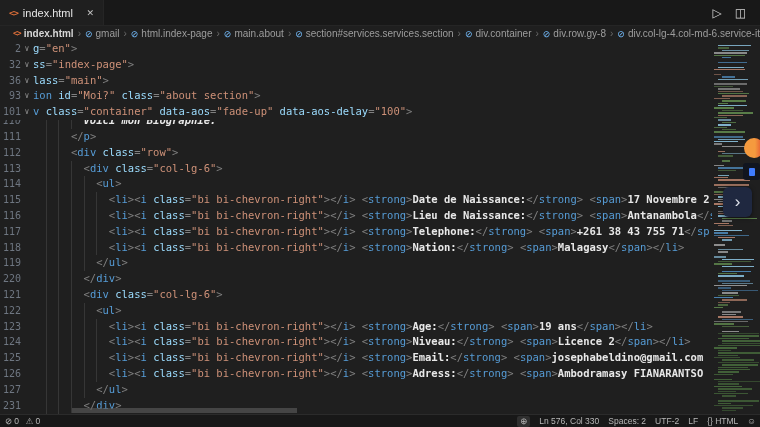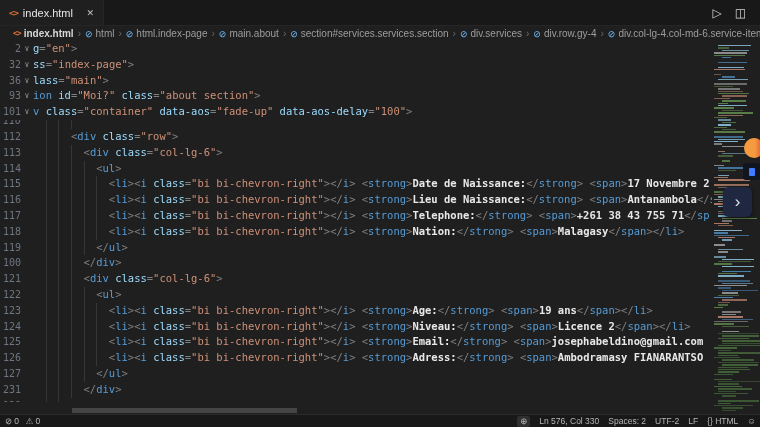--- a/index.html
+++ b/index.html
@@ -90,72 +90,73 @@
   </div>
 
   <div class="crumbs">
       <span class="bc-item first">
         <span class="bc-html-ic">&lt;&gt;</span>
         <span>index.html</span>
       </span>
       <span class="bc-sep">›</span>
       <span class="bc-item">
         <span class="bc-sym-ic">⊘</span>
-        <span>html</span>
+        <span>gmail</span>
       </span>
       <span class="bc-sep">›</span>
       <span class="bc-item">
         <span class="bc-sym-ic">⊘</span>
         <span>html.index-page</span>
       </span>
       <span class="bc-sep">›</span>
       <span class="bc-item">
         <span class="bc-sym-ic">⊘</span>
         <span>main.about</span>
       </span>
       <span class="bc-sep">›</span>
       <span class="bc-item">
         <span class="bc-sym-ic">⊘</span>
         <span>section#services.services.section</span>
       </span>
       <span class="bc-sep">›</span>
       <span class="bc-item">
         <span class="bc-sym-ic">⊘</span>
-        <span>div.services</span>
-      </span>
-      <span class="bc-sep">›</span>
-      <span class="bc-item">
-        <span class="bc-sym-ic">⊘</span>
-        <span>div.row.gy-4</span>
+        <span>div.container</span>
+      </span>
+      <span class="bc-sep">›</span>
+      <span class="bc-item">
+        <span class="bc-sym-ic">⊘</span>
+        <span>div.row.gy-8</span>
       </span>
       <span class="bc-sep">›</span>
       <span class="bc-item">
         <span class="bc-sym-ic">⊘</span>
         <span>div.col-lg-4.col-md-6.service-item.</span>
       </span>
     </div>
 
   <div class="editor">
       <div class="crow"><span class="ln">2</span><span class="fold">∨</span><span class="lc" style="padding-left: 0px;"><span class="t-attr">g</span><span class="t-pun">=</span><span class="t-str">"en"</span><span class="t-pun">&gt;</span></span></div>
       <div class="crow"><span class="ln">32</span><span class="fold">∨</span><span class="lc" style="padding-left: 0px;"><span class="t-attr">ss</span><span class="t-pun">=</span><span class="t-str">"index-page"</span><span class="t-pun">&gt;</span></span></div>
       <div class="crow"><span class="ln">36</span><span class="fold">∨</span><span class="lc" style="padding-left: 0px;"><span class="t-attr">lass</span><span class="t-pun">=</span><span class="t-str">"main"</span><span class="t-pun">&gt;</span></span></div>
       <div class="crow"><span class="ln">93</span><span class="fold">∨</span><span class="lc" style="padding-left: 0px;"><span class="t-tag">ion</span><span class="t-txt"> </span><span class="t-attr">id</span><span class="t-pun">=</span><span class="t-str">"Moi?"</span><span class="t-txt"> </span><span class="t-attr">class</span><span class="t-pun">=</span><span class="t-str">"about section"</span><span class="t-pun">&gt;</span></span></div>
       <div class="crow"><span class="ln">101</span><span class="fold">∨</span><span class="lc" style="padding-left: 0px;"><span class="t-tag">v</span><span class="t-txt"> </span><span class="t-attr">class</span><span class="t-pun">=</span><span class="t-str">"container"</span><span class="t-txt"> </span><span class="t-attr">data-aos</span><span class="t-pun">=</span><span class="t-str">"fade-up"</span><span class="t-txt"> </span><span class="t-attr">data-aos-delay</span><span class="t-pun">=</span><span class="t-str">"100"</span><span class="t-pun">&gt;</span></span></div>
       <div style="height: 9px; overflow: hidden; font-style: italic;">
-        <div class="crow" style="margin-top: -7px;"><span class="ln">110</span><span class="fold"></span><span class="lc" style="padding-left: 50.56px;"><i class="guide" style="left: 12.64px;"></i><i class="guide" style="left: 25.28px;"></i><i class="guide" style="left: 37.92px;"></i></span></div>
+        <div class="crow" style="margin-top: -7px;"><span class="ln">110</span><span class="fold"></span><span class="lc" style="padding-left: 50.56px;"><i class="guide" style="left: 12.64px;"></i><i class="guide" style="left: 25.28px;"></i><i class="guide" style="left: 37.92px;"></i><span class="t-bld">Voici mon Biographie:</span></span></div>
       </div>
+      <div class="crow"><span class="ln">111</span><span class="fold"></span><span class="lc" style="padding-left: 37.92px;"><i class="guide" style="left: 12.64px;"></i><i class="guide" style="left: 25.28px;"></i><span class="t-pun">&lt;/</span><span class="t-tag">p</span><span class="t-pun">&gt;</span></span></div>
       <div class="crow"><span class="ln">112</span><span class="fold"></span><span class="lc" style="padding-left: 37.92px;"><i class="guide" style="left: 12.64px;"></i><i class="guide" style="left: 25.28px;"></i><span class="t-pun">&lt;</span><span class="t-tag">div</span><span class="t-txt"> </span><span class="t-attr">class</span><span class="t-pun">=</span><span class="t-str">"row"</span><span class="t-pun">&gt;</span></span></div>
       <div class="crow"><span class="ln">113</span><span class="fold"></span><span class="lc" style="padding-left: 50.56px;"><i class="guide" style="left: 12.64px;"></i><i class="guide" style="left: 25.28px;"></i><i class="guide" style="left: 37.92px;"></i><span class="t-pun">&lt;</span><span class="t-tag">div</span><span class="t-txt"> </span><span class="t-attr">class</span><span class="t-pun">=</span><span class="t-str">"col-lg-6"</span><span class="t-pun">&gt;</span></span></div>
       <div class="crow"><span class="ln">114</span><span class="fold"></span><span class="lc" style="padding-left: 63.2px;"><i class="guide" style="left: 12.64px;"></i><i class="guide" style="left: 25.28px;"></i><i class="guide" style="left: 37.92px;"></i><i class="guide" style="left: 50.56px;"></i><span class="t-pun">&lt;</span><span class="t-tag">ul</span><span class="t-pun">&gt;</span></span></div>
       <div class="crow"><span class="ln">115</span><span class="fold"></span><span class="lc" style="padding-left: 75.84px;"><i class="guide" style="left: 12.64px;"></i><i class="guide" style="left: 25.28px;"></i><i class="guide" style="left: 37.92px;"></i><i class="guide" style="left: 50.56px;"></i><i class="guide" style="left: 63.2px;"></i><span class="t-pun">&lt;</span><span class="t-tag">li</span><span class="t-pun">&gt;&lt;</span><span class="t-tag">i</span><span class="t-txt"> </span><span class="t-attr">class</span><span class="t-pun">=</span><span class="t-str">"bi bi-chevron-right"</span><span class="t-pun">&gt;&lt;/</span><span class="t-tag">i</span><span class="t-pun">&gt;</span><span class="t-txt"> </span><span class="t-pun">&lt;</span><span class="t-tag">strong</span><span class="t-pun">&gt;</span><span class="t-bld">Date de Naissance:</span><span class="t-pun">&lt;/</span><span class="t-tag">strong</span><span class="t-pun">&gt;</span><span class="t-txt"> </span><span class="t-pun">&lt;</span><span class="t-tag">span</span><span class="t-pun">&gt;</span><span class="t-bld">17 Novembre 2</span></span></div>
       <div class="crow"><span class="ln">116</span><span class="fold"></span><span class="lc" style="padding-left: 75.84px;"><i class="guide" style="left: 12.64px;"></i><i class="guide" style="left: 25.28px;"></i><i class="guide" style="left: 37.92px;"></i><i class="guide" style="left: 50.56px;"></i><i class="guide" style="left: 63.2px;"></i><span class="t-pun">&lt;</span><span class="t-tag">li</span><span class="t-pun">&gt;&lt;</span><span class="t-tag">i</span><span class="t-txt"> </span><span class="t-attr">class</span><span class="t-pun">=</span><span class="t-str">"bi bi-chevron-right"</span><span class="t-pun">&gt;&lt;/</span><span class="t-tag">i</span><span class="t-pun">&gt;</span><span class="t-txt"> </span><span class="t-pun">&lt;</span><span class="t-tag">strong</span><span class="t-pun">&gt;</span><span class="t-bld">Lieu de Naissance:</span><span class="t-pun">&lt;/</span><span class="t-tag">strong</span><span class="t-pun">&gt;</span><span class="t-txt"> </span><span class="t-pun">&lt;</span><span class="t-tag">span</span><span class="t-pun">&gt;</span><span class="t-bld">Antanambola</span><span class="t-pun">&lt;/</span><span class="t-tag">sp</span></span></div>
       <div class="crow"><span class="ln">117</span><span class="fold"></span><span class="lc" style="padding-left: 75.84px;"><i class="guide" style="left: 12.64px;"></i><i class="guide" style="left: 25.28px;"></i><i class="guide" style="left: 37.92px;"></i><i class="guide" style="left: 50.56px;"></i><i class="guide" style="left: 63.2px;"></i><span class="t-pun">&lt;</span><span class="t-tag">li</span><span class="t-pun">&gt;&lt;</span><span class="t-tag">i</span><span class="t-txt"> </span><span class="t-attr">class</span><span class="t-pun">=</span><span class="t-str">"bi bi-chevron-right"</span><span class="t-pun">&gt;&lt;/</span><span class="t-tag">i</span><span class="t-pun">&gt;</span><span class="t-txt"> </span><span class="t-pun">&lt;</span><span class="t-tag">strong</span><span class="t-pun">&gt;</span><span class="t-bld">Telephone:</span><span class="t-pun">&lt;/</span><span class="t-tag">strong</span><span class="t-pun">&gt;</span><span class="t-txt"> </span><span class="t-pun">&lt;</span><span class="t-tag">span</span><span class="t-pun">&gt;</span><span class="t-bld">+261 38 43 755 71</span><span class="t-pun">&lt;/</span><span class="t-tag">sp</span></span></div>
       <div class="crow"><span class="ln">118</span><span class="fold"></span><span class="lc" style="padding-left: 75.84px;"><i class="guide" style="left: 12.64px;"></i><i class="guide" style="left: 25.28px;"></i><i class="guide" style="left: 37.92px;"></i><i class="guide" style="left: 50.56px;"></i><i class="guide" style="left: 63.2px;"></i><span class="t-pun">&lt;</span><span class="t-tag">li</span><span class="t-pun">&gt;&lt;</span><span class="t-tag">i</span><span class="t-txt"> </span><span class="t-attr">class</span><span class="t-pun">=</span><span class="t-str">"bi bi-chevron-right"</span><span class="t-pun">&gt;&lt;/</span><span class="t-tag">i</span><span class="t-pun">&gt;</span><span class="t-txt"> </span><span class="t-pun">&lt;</span><span class="t-tag">strong</span><span class="t-pun">&gt;</span><span class="t-bld">Nation:</span><span class="t-pun">&lt;/</span><span class="t-tag">strong</span><span class="t-pun">&gt;</span><span class="t-txt"> </span><span class="t-pun">&lt;</span><span class="t-tag">span</span><span class="t-pun">&gt;</span><span class="t-bld">Malagasy</span><span class="t-pun">&lt;/</span><span class="t-tag">span</span><span class="t-pun">&gt;&lt;/</span><span class="t-tag">li</span><span class="t-pun">&gt;</span></span></div>
       <div class="crow"><span class="ln">119</span><span class="fold"></span><span class="lc" style="padding-left: 63.2px;"><i class="guide" style="left: 12.64px;"></i><i class="guide" style="left: 25.28px;"></i><i class="guide" style="left: 37.92px;"></i><i class="guide" style="left: 50.56px;"></i><span class="t-pun">&lt;/</span><span class="t-tag">ul</span><span class="t-pun">&gt;</span></span></div>
-      <div class="crow"><span class="ln">100</span><span class="fold"></span><span class="lc" style="padding-left: 50.56px;"><i class="guide" style="left: 12.64px;"></i><i class="guide" style="left: 25.28px;"></i><i class="guide" style="left: 37.92px;"></i><span class="t-pun">&lt;/</span><span class="t-tag">div</span><span class="t-pun">&gt;</span></span></div>
+      <div class="crow"><span class="ln">220</span><span class="fold"></span><span class="lc" style="padding-left: 50.56px;"><i class="guide" style="left: 12.64px;"></i><i class="guide" style="left: 25.28px;"></i><i class="guide" style="left: 37.92px;"></i><span class="t-pun">&lt;/</span><span class="t-tag">div</span><span class="t-pun">&gt;</span></span></div>
       <div class="crow"><span class="ln">121</span><span class="fold"></span><span class="lc" style="padding-left: 50.56px;"><i class="guide" style="left: 12.64px;"></i><i class="guide" style="left: 25.28px;"></i><i class="guide" style="left: 37.92px;"></i><span class="t-pun">&lt;</span><span class="t-tag">div</span><span class="t-txt"> </span><span class="t-attr">class</span><span class="t-pun">=</span><span class="t-str">"col-lg-6"</span><span class="t-pun">&gt;</span></span></div>
       <div class="crow"><span class="ln">122</span><span class="fold"></span><span class="lc" style="padding-left: 63.2px;"><i class="guide" style="left: 12.64px;"></i><i class="guide" style="left: 25.28px;"></i><i class="guide" style="left: 37.92px;"></i><i class="guide" style="left: 50.56px;"></i><span class="t-pun">&lt;</span><span class="t-tag">ul</span><span class="t-pun">&gt;</span></span></div>
       <div class="crow"><span class="ln">123</span><span class="fold"></span><span class="lc" style="padding-left: 75.84px;"><i class="guide" style="left: 12.64px;"></i><i class="guide" style="left: 25.28px;"></i><i class="guide" style="left: 37.92px;"></i><i class="guide" style="left: 50.56px;"></i><i class="guide" style="left: 63.2px;"></i><span class="t-pun">&lt;</span><span class="t-tag">li</span><span class="t-pun">&gt;&lt;</span><span class="t-tag">i</span><span class="t-txt"> </span><span class="t-attr">class</span><span class="t-pun">=</span><span class="t-str">"bi bi-chevron-right"</span><span class="t-pun">&gt;&lt;/</span><span class="t-tag">i</span><span class="t-pun">&gt;</span><span class="t-txt"> </span><span class="t-pun">&lt;</span><span class="t-tag">strong</span><span class="t-pun">&gt;</span><span class="t-bld">Age:</span><span class="t-pun">&lt;/</span><span class="t-tag">strong</span><span class="t-pun">&gt;</span><span class="t-txt"> </span><span class="t-pun">&lt;</span><span class="t-tag">span</span><span class="t-pun">&gt;</span><span class="t-bld">19 ans</span><span class="t-pun">&lt;/</span><span class="t-tag">span</span><span class="t-pun">&gt;&lt;/</span><span class="t-tag">li</span><span class="t-pun">&gt;</span></span></div>
       <div class="crow"><span class="ln">124</span><span class="fold"></span><span class="lc" style="padding-left: 75.84px;"><i class="guide" style="left: 12.64px;"></i><i class="guide" style="left: 25.28px;"></i><i class="guide" style="left: 37.92px;"></i><i class="guide" style="left: 50.56px;"></i><i class="guide" style="left: 63.2px;"></i><span class="t-pun">&lt;</span><span class="t-tag">li</span><span class="t-pun">&gt;&lt;</span><span class="t-tag">i</span><span class="t-txt"> </span><span class="t-attr">class</span><span class="t-pun">=</span><span class="t-str">"bi bi-chevron-right"</span><span class="t-pun">&gt;&lt;/</span><span class="t-tag">i</span><span class="t-pun">&gt;</span><span class="t-txt"> </span><span class="t-pun">&lt;</span><span class="t-tag">strong</span><span class="t-pun">&gt;</span><span class="t-bld">Niveau:</span><span class="t-pun">&lt;/</span><span class="t-tag">strong</span><span class="t-pun">&gt;</span><span class="t-txt"> </span><span class="t-pun">&lt;</span><span class="t-tag">span</span><span class="t-pun">&gt;</span><span class="t-bld">Licence 2</span><span class="t-pun">&lt;/</span><span class="t-tag">span</span><span class="t-pun">&gt;&lt;/</span><span class="t-tag">li</span><span class="t-pun">&gt;</span></span></div>
       <div class="crow"><span class="ln">125</span><span class="fold"></span><span class="lc" style="padding-left: 75.84px;"><i class="guide" style="left: 12.64px;"></i><i class="guide" style="left: 25.28px;"></i><i class="guide" style="left: 37.92px;"></i><i class="guide" style="left: 50.56px;"></i><i class="guide" style="left: 63.2px;"></i><span class="t-pun">&lt;</span><span class="t-tag">li</span><span class="t-pun">&gt;&lt;</span><span class="t-tag">i</span><span class="t-txt"> </span><span class="t-attr">class</span><span class="t-pun">=</span><span class="t-str">"bi bi-chevron-right"</span><span class="t-pun">&gt;&lt;/</span><span class="t-tag">i</span><span class="t-pun">&gt;</span><span class="t-txt"> </span><span class="t-pun">&lt;</span><span class="t-tag">strong</span><span class="t-pun">&gt;</span><span class="t-bld">Email:</span><span class="t-pun">&lt;/</span><span class="t-tag">strong</span><span class="t-pun">&gt;</span><span class="t-txt"> </span><span class="t-pun">&lt;</span><span class="t-tag">span</span><span class="t-pun">&gt;</span><span class="t-bld">josephabeldino@gmail.com</span></span></div>
       <div class="crow"><span class="ln">126</span><span class="fold"></span><span class="lc" style="padding-left: 75.84px;"><i class="guide" style="left: 12.64px;"></i><i class="guide" style="left: 25.28px;"></i><i class="guide" style="left: 37.92px;"></i><i class="guide" style="left: 50.56px;"></i><i class="guide" style="left: 63.2px;"></i><span class="t-pun">&lt;</span><span class="t-tag">li</span><span class="t-pun">&gt;&lt;</span><span class="t-tag">i</span><span class="t-txt"> </span><span class="t-attr">class</span><span class="t-pun">=</span><span class="t-str">"bi bi-chevron-right"</span><span class="t-pun">&gt;&lt;/</span><span class="t-tag">i</span><span class="t-pun">&gt;</span><span class="t-txt"> </span><span class="t-pun">&lt;</span><span class="t-tag">strong</span><span class="t-pun">&gt;</span><span class="t-bld">Adress:</span><span class="t-pun">&lt;/</span><span class="t-tag">strong</span><span class="t-pun">&gt;</span><span class="t-txt"> </span><span class="t-pun">&lt;</span><span class="t-tag">span</span><span class="t-pun">&gt;</span><span class="t-bld">Ambodramasy FIANARANTSO</span></span></div>
       <div class="crow"><span class="ln">127</span><span class="fold"></span><span class="lc" style="padding-left: 63.2px;"><i class="guide" style="left: 12.64px;"></i><i class="guide" style="left: 25.28px;"></i><i class="guide" style="left: 37.92px;"></i><i class="guide" style="left: 50.56px;"></i><span class="t-pun">&lt;/</span><span class="t-tag">ul</span><span class="t-pun">&gt;</span></span></div>
       <div class="crow"><span class="ln">231</span><span class="fold"></span><span class="lc" style="padding-left: 50.56px;"><i class="guide" style="left: 12.64px;"></i><i class="guide" style="left: 25.28px;"></i><i class="guide" style="left: 37.92px;"></i><span class="t-pun">&lt;/</span><span class="t-tag">div</span><span class="t-pun">&gt;</span></span></div>
       <div style="height: 4px; overflow: hidden;">
         <div class="crow" style="margin-top: 0px;"><span class="ln">129</span><span class="fold"></span><span class="lc" style="padding-left: 37.92px;"><i class="guide" style="left: 12.64px;"></i><i class="guide" style="left: 25.28px;"></i></span></div>

